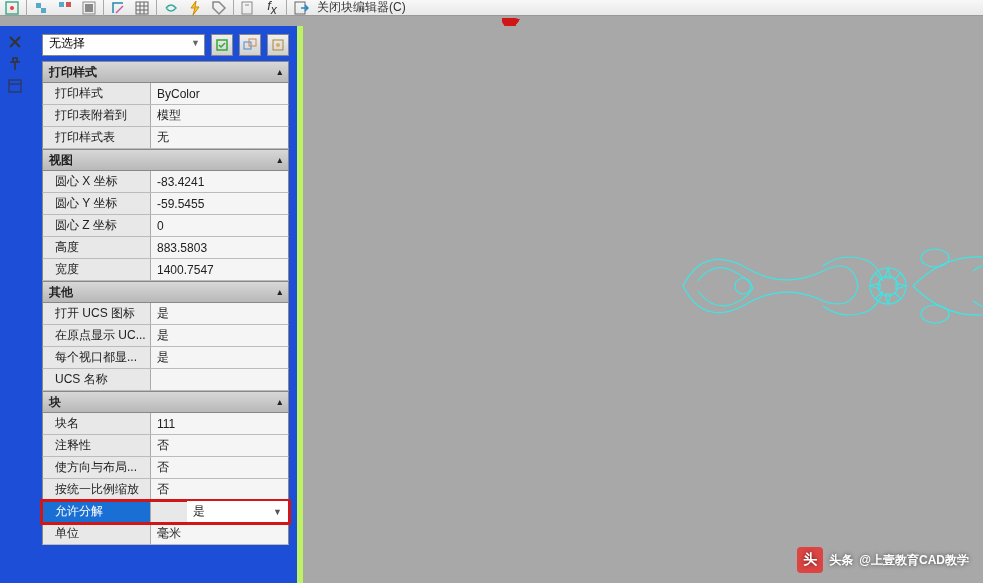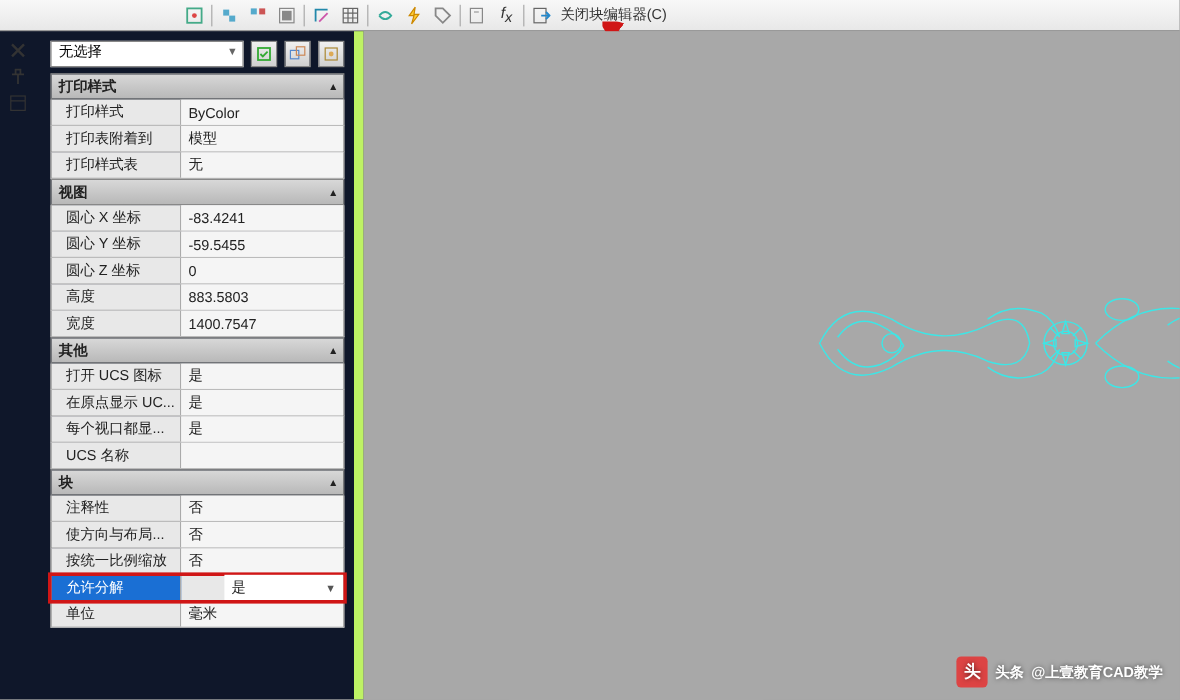--- a/index.html
+++ b/index.html
@@ -1,23 +1,23 @@
 <!DOCTYPE html>
 <html><head>
   <meta charset="utf-8">
   <style>
     * { margin: 0; padding: 0; box-sizing: border-box; font-family: "Microsoft YaHei", sans-serif; font-size: 12px; }
     body { width: 983px; height: 583px; background: #a8a8a8; overflow: hidden; position: relative; }
     
-    .toolbar { height: 26px; background: linear-gradient(#f8f8f8, #e8e8e8); border-bottom: 1px solid #999; display: flex; align-items: center; padding-left: 150px; }
+    .toolbar { height: 16px; background: linear-gradient(#f8f8f8, #e8e8e8); border-bottom: 1px solid #999; display: flex; align-items: center; }
     .toolbar-icon { width: 20px; height: 20px; margin: 0 2px; display: flex; align-items: center; justify-content: center; cursor: pointer; }
     .toolbar-sep { width: 1px; height: 18px; background: #aaa; margin: 0 2px; }
     .toolbar-text { margin-left: 4px; color: #333; }
     
-    .left-panel { position: absolute; left: 0; top: 26px; width: 303px; bottom: 0; background: #0f172a; border-right: 8px solid #bef264; }
+    .left-panel { position: absolute; left: 0; top: 26px; width: 303px; bottom: 0; background: #1d4ed8; border-right: 6px solid #bef264; }
     .left-icons { position: absolute; left: 0; top: 0; width: 30px; display: flex; flex-direction: column; align-items: center; padding-top: 8px; gap: 6px; }
     .left-icon { width: 16px; height: 16px; cursor: pointer; }
     
     .panel-content { position: absolute; left: 42px; top: 0; right: 8px; bottom: 0; }
     
     .selector-row { height: 32px; display: flex; align-items: center; gap: 6px; padding-top: 6px; }
     .selector-dropdown { flex: 1; height: 22px; background: #fff; border: 1px solid #888; padding: 0 18px 0 6px; position: relative; }
     .selector-dropdown::after { content: "▼"; position: absolute; right: 4px; top: 3px; font-size: 9px; color: #666; }
     .mini-btn { width: 22px; height: 22px; background: linear-gradient(#f0f0f0,#d0d0d0); border: 1px solid #888; cursor: pointer; display: flex; align-items: center; justify-content: center; }
     
@@ -233,20 +233,24 @@
           <div class="prop-value">是</div>
         </div>
       <div class="prop-row">
           <div class="prop-label">UCS 名称</div>
           <div class="prop-value"></div>
         </div>
 
       <div class="section-header">
           <span>块</span>
           <span class="arrow">▴</span>
+        </div>
+      <div class="prop-row">
+          <div class="prop-label">块名</div>
+          <div class="prop-value">111</div>
         </div>
       <div class="prop-row">
           <div class="prop-label">注释性</div>
           <div class="prop-value">否</div>
         </div>
       <div class="prop-row">
           <div class="prop-label">使方向与布局...</div>
           <div class="prop-value">否</div>
         </div>
       <div class="prop-row">

